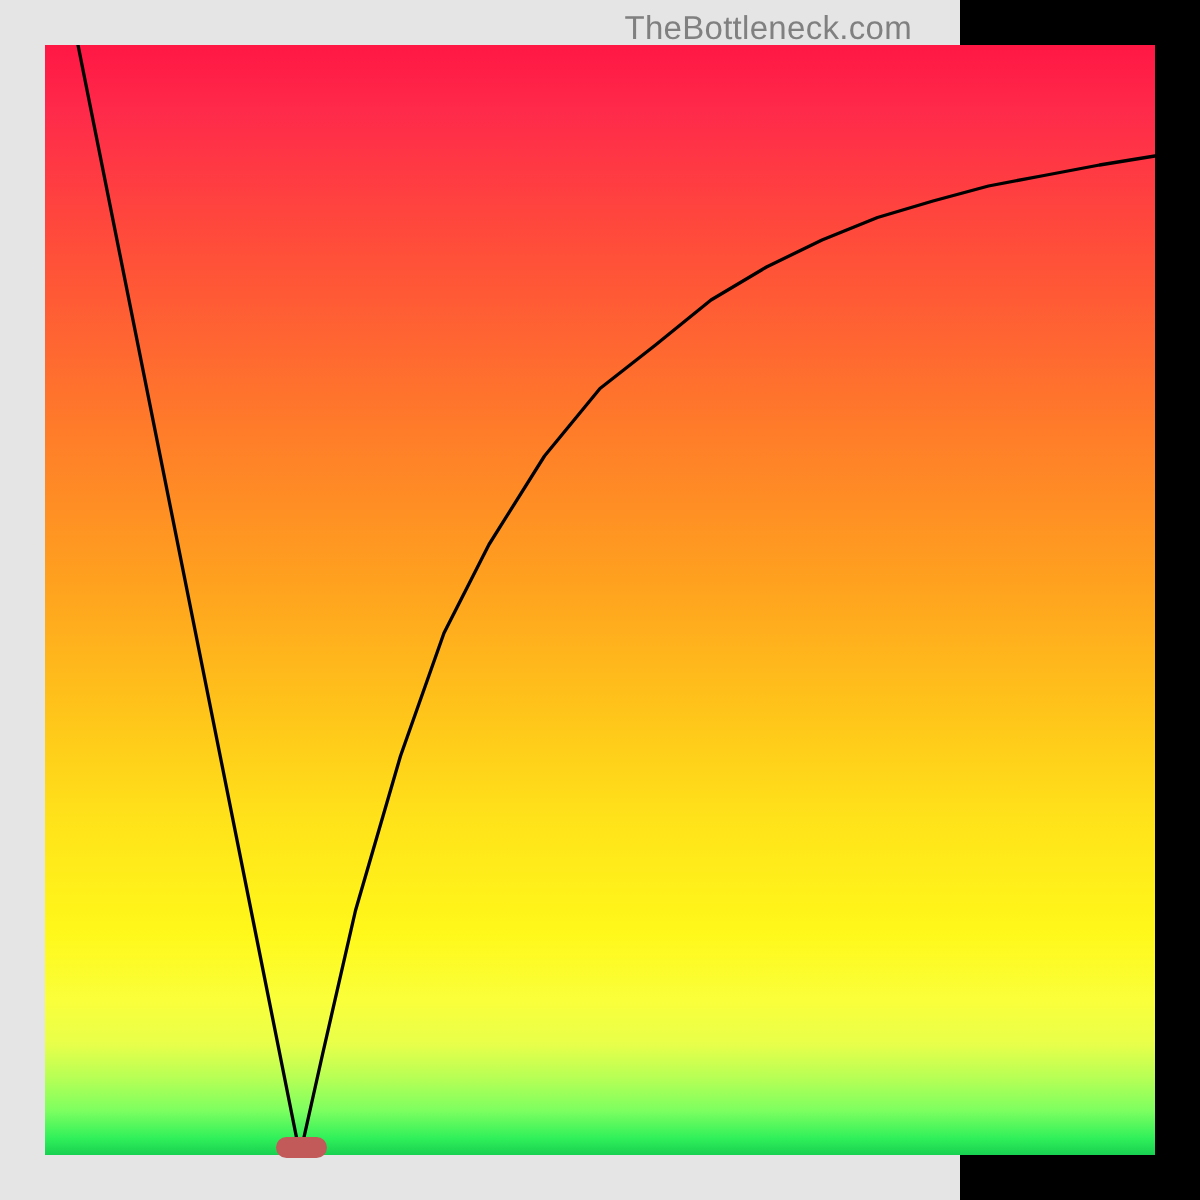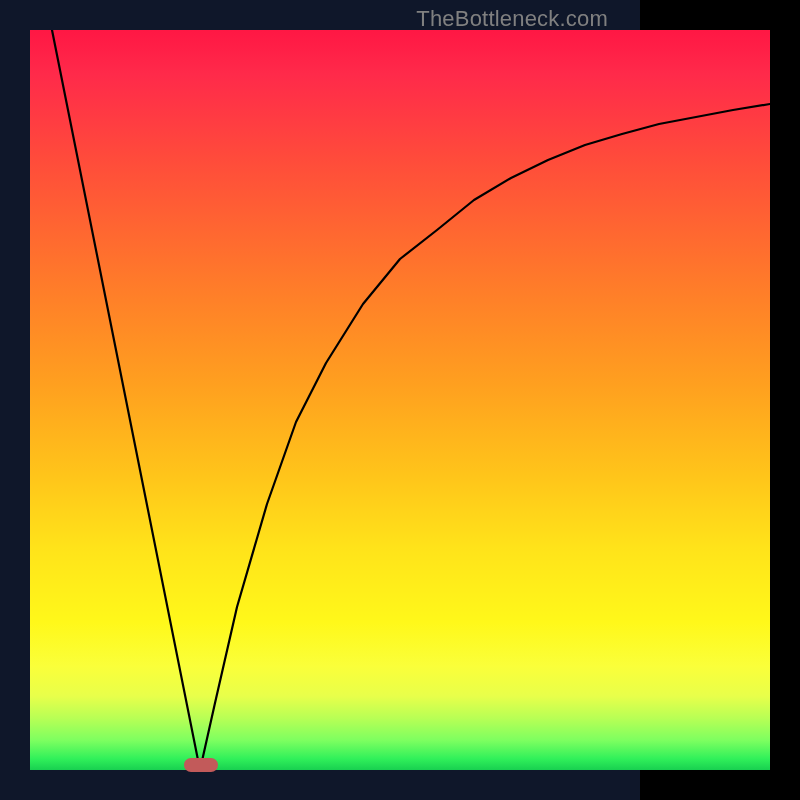--- a/index.html
+++ b/index.html
@@ -8,21 +8,21 @@
     width: 800px;
     height: 800px;
     background: #000;
     overflow: hidden;
     font-family: Arial, Helvetica, sans-serif;
   }
   .frame {
     position: relative;
     width: 640px;
     height: 800px;
-    background: #0f172a;
+    background: #e5e5e5;
   }
   .plot-area {
     position: absolute;
     left: 30px;
     top: 30px;
     width: 740px;
     height: 740px;
     
     background: linear-gradient(
       to bottom,

